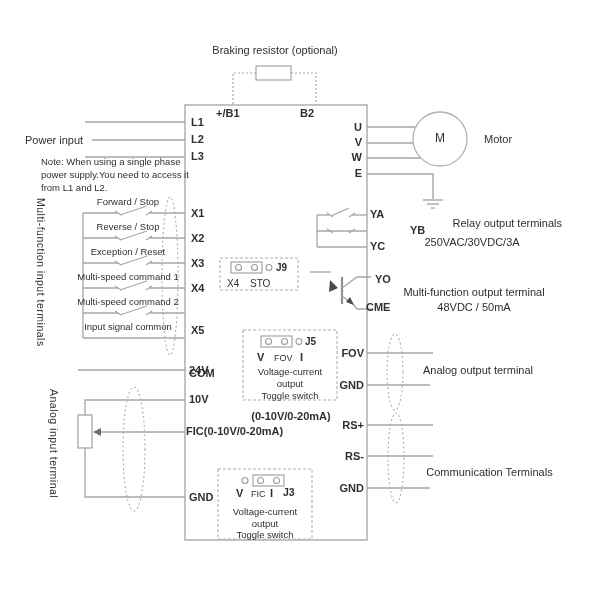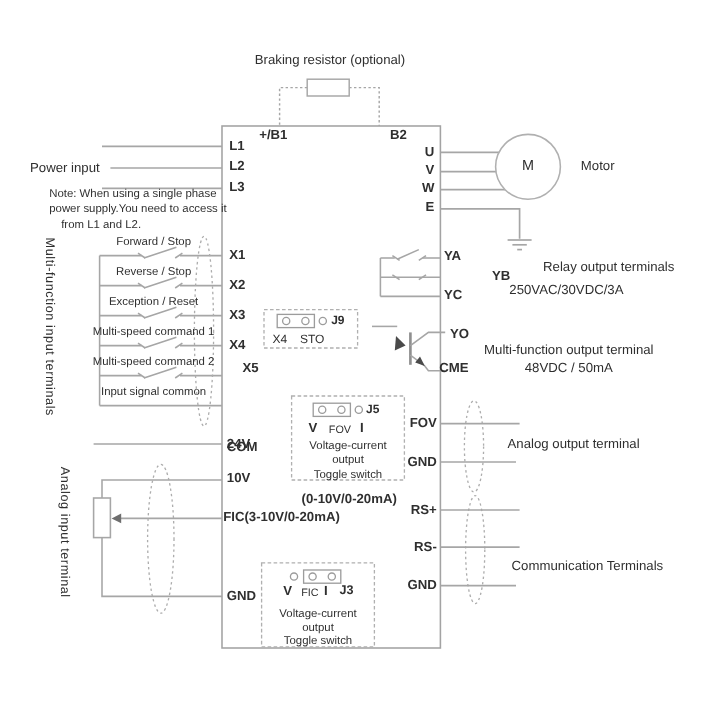--- a/index.html
+++ b/index.html
@@ -151,29 +151,29 @@
       <rect x="218" y="469" width="94" height="70" stroke-dasharray="3 2" stroke="#b0b0b0"></rect>
       <circle cx="245" cy="480.5" r="3" fill="#fff"></circle>
       <rect x="253" y="475" width="31" height="11"></rect>
       <circle cx="260.5" cy="480.5" r="3" fill="#fff"></circle>
         <circle cx="276.5" cy="480.5" r="3" fill="#fff"></circle>
     </g>
   </svg>
 
   <div class="t c" style="left:199px;top:44px;width:152px;">Braking resistor (optional)</div>
   <div class="t b" style="left:216px;top:107px;">+/B1</div>
-  <div class="t b" style="left:325px;top:107px;">B2</div>
+  <div class="t b" style="left:300px;top:107px;">B2</div>
 
   <div class="t" style="left:25px;top:134px;">Power input</div>
   <div class="t b" style="left:191px;top:116px;">L1</div>
   <div class="t b" style="left:191px;top:133px;">L2</div>
   <div class="t b" style="left:191px;top:150px;">L3</div>
   <div class="t note" style="left:5px;top:156px;">Note: When using a single phase</div>
   <div class="t note" style="left:5px;top:169px;">power supply.You need to access it</div>
-  <div class="t note" style="left:15px;top:182px;">from L1 and L2.</div>
+  <div class="t note" style="left:5px;top:182px;">from L1 and L2.</div>
 
   <div class="t b r" style="left:338px;top:121px;width:24px;">U</div>
   <div class="t b r" style="left:338px;top:136px;width:24px;">V</div>
   <div class="t b r" style="left:338px;top:151px;width:24px;">W</div>
   <div class="t b r" style="left:338px;top:167px;width:24px;">E</div>
   <div class="t c" style="left:425px;top:132px;width:30px;font-size:12px;">M</div>
   <div class="t" style="left:484px;top:133px;">Motor</div>
 
   <div class="t b" style="left:370px;top:208px;">YA</div>
   <div class="t b" style="left:370px;top:224px;margin-left:40px;">YB</div>
@@ -190,29 +190,29 @@
   <div class="t s c" style="left:72px;top:221px;width:112px;">Reverse / Stop</div>
   <div class="t s c" style="left:72px;top:246px;width:112px;">Exception / Reset</div>
   <div class="t s c" style="left:70px;top:271px;width:116px;">Multi-speed command 1</div>
   <div class="t s c" style="left:70px;top:296px;width:116px;">Multi-speed command 2</div>
   <div class="t s c" style="left:72px;top:321px;width:112px;">Input signal common</div>
 
   <div class="t b" style="left:191px;top:207px;">X1</div>
   <div class="t b" style="left:191px;top:232px;">X2</div>
   <div class="t b" style="left:191px;top:257px;">X3</div>
   <div class="t b" style="left:191px;top:282px;">X4</div>
-  <div class="t b" style="left:191px;top:301px;margin-left:11px;">X5</div>
+  <div class="t b" style="left:191px;top:324px;">X5</div>
   <div class="t b" style="left:189px;top:331px;margin-top:36px;">COM</div>
   <div class="t b" style="left:189px;top:364px;">24V</div>
 
   <div class="t vert" style="left:34px;top:198px;height:155px;">Multi-function input terminals</div>
   <div class="t vert" style="left:47px;top:389px;height:122px;">Analog input terminal</div>
 
   <div class="t b" style="left:189px;top:393px;">10V</div>
-  <div class="t b" style="left:186px;top:425px;">FIC(3-10V/0-20mA)</div>
+  <div class="t b" style="left:186px;top:425px;">FIC(0-10V/0-20mA)</div>
   <div class="t b" style="left:189px;top:491px;">GND</div>
 
   <div class="t b" style="left:276px;top:261px;font-size:10px;">J9</div>
   <div class="t" style="left:227px;top:277px;font-size:10px;">X4</div>
   <div class="t" style="left:250px;top:277px;font-size:10px;">STO</div>
 
   <div class="t b" style="left:305px;top:335px;font-size:10px;">J5</div>
   <div class="t b" style="left:257px;top:351px;">V</div>
   <div class="t xs" style="left:274px;top:353px;">FOV</div>
   <div class="t b" style="left:300px;top:351px;">I</div>

